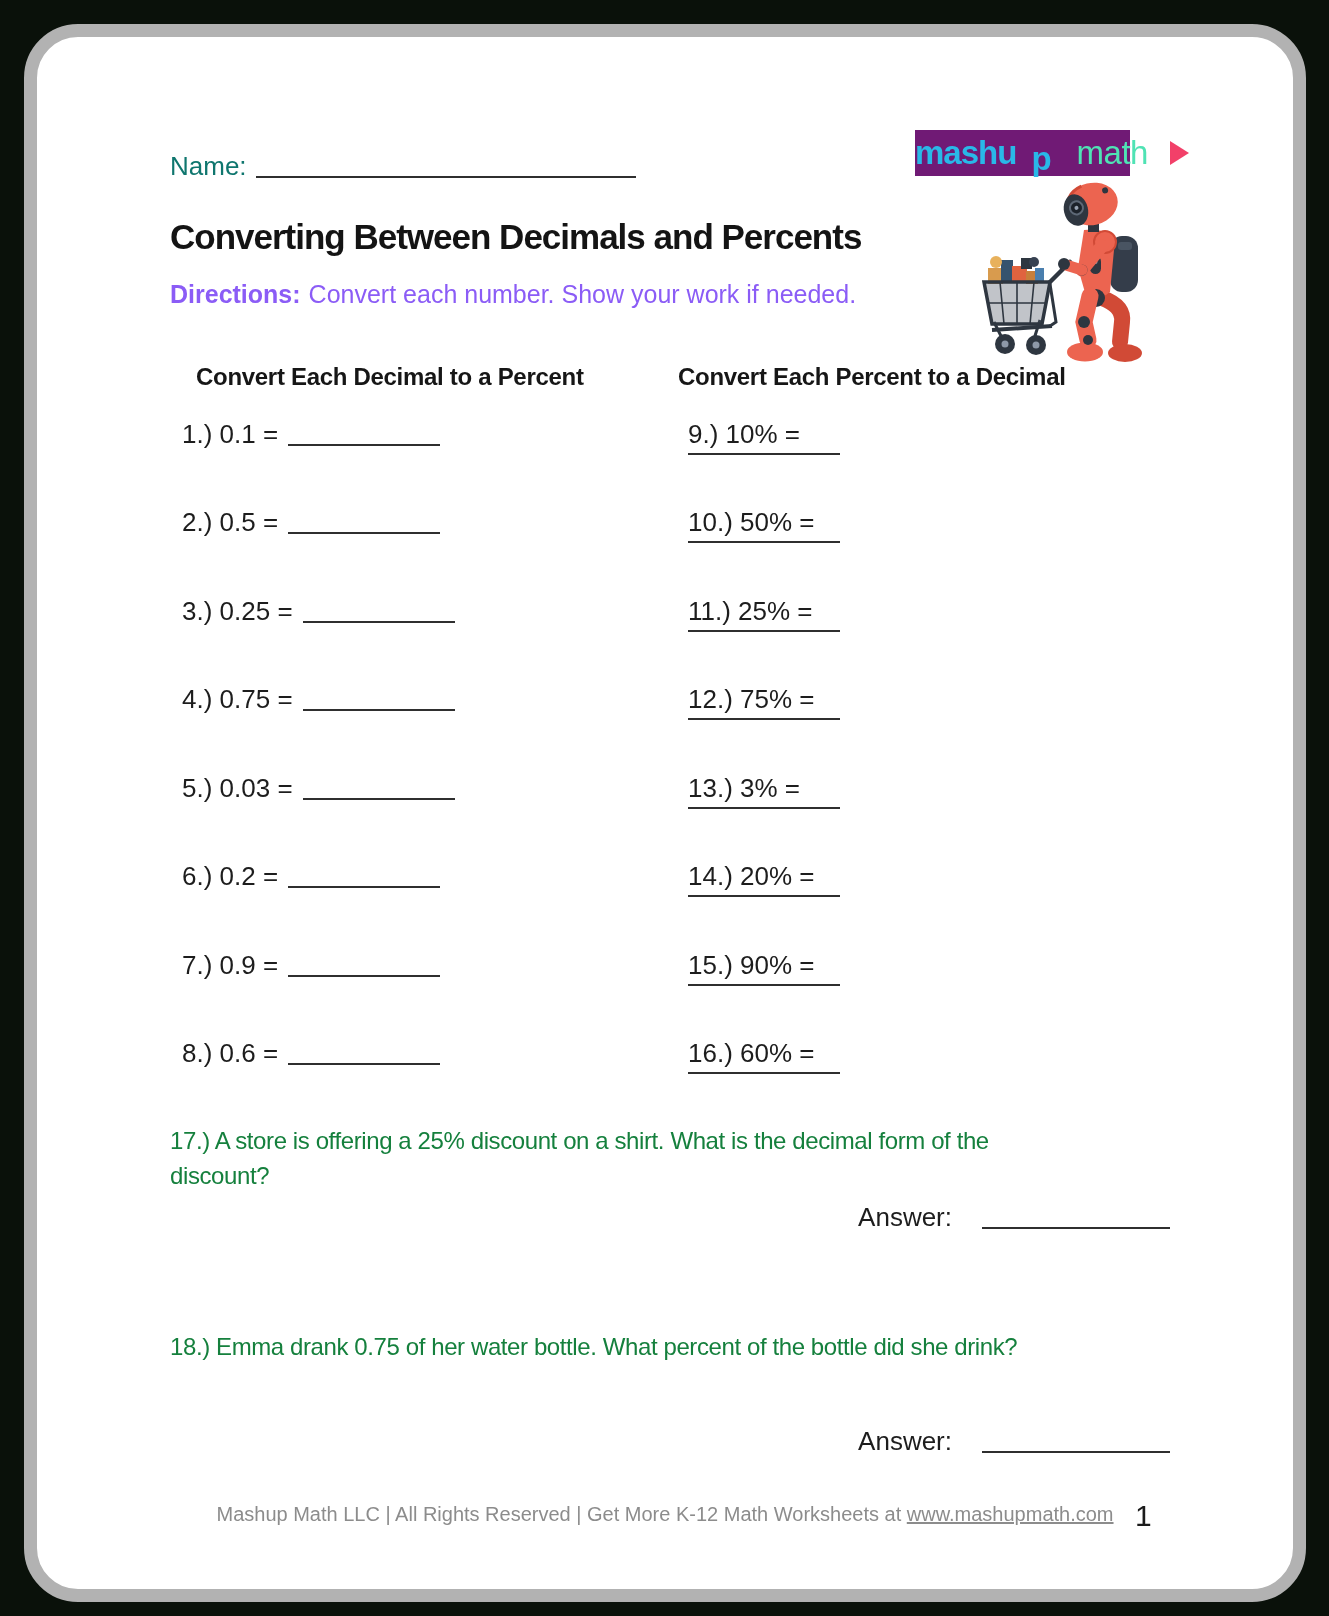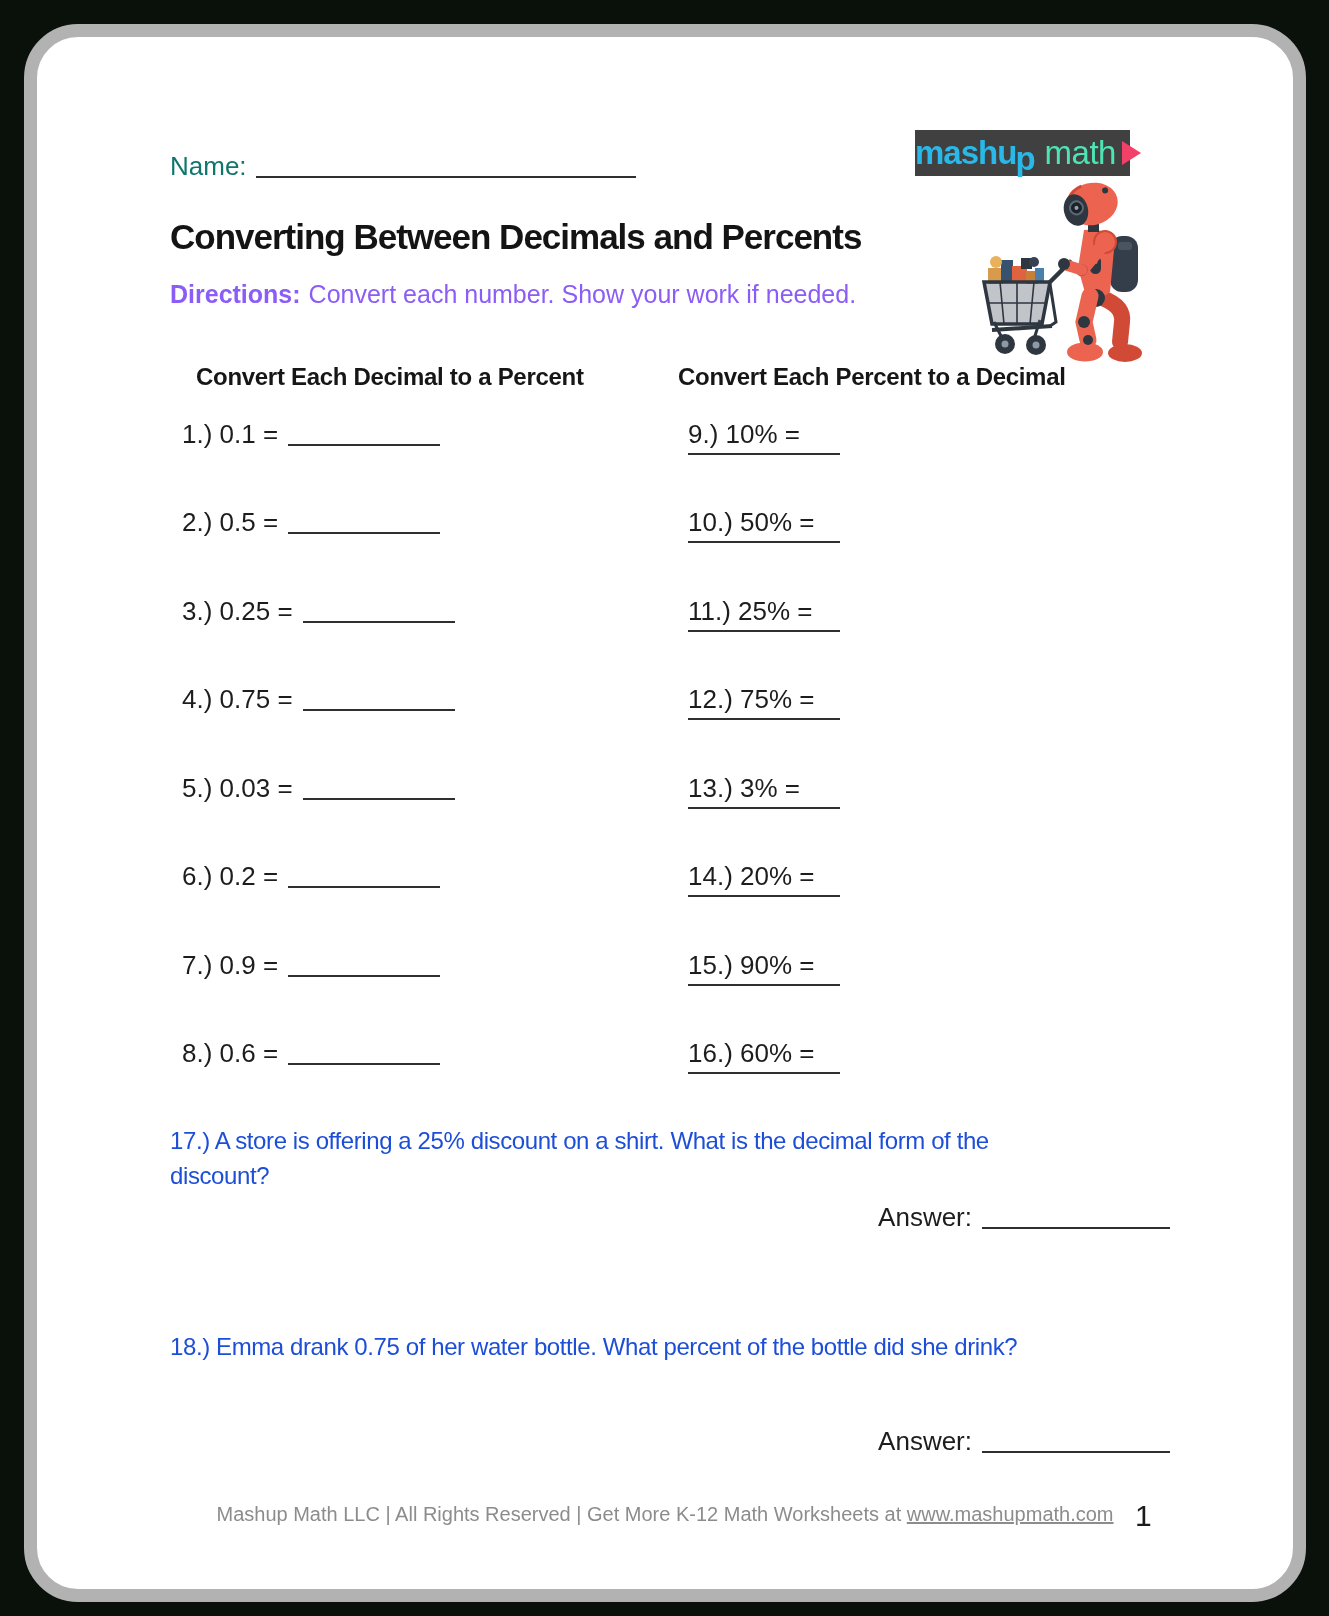--- a/index.html
+++ b/index.html
@@ -37,23 +37,24 @@
   }
   .directions {
     left: 133px; top: 243px;
     font-size: 25px; color: #8b5cf6;
     white-space: nowrap;
   }
   .directions b { font-weight: 700; margin-right: 8px; }
   .logo {
     left: 878px; top: 93px;
     width: 215px; height: 46px;
-    background: #404040;
+    background: #701a75;
     display: flex; align-items: center; justify-content: flex-start;
     z-index: 3;
+    gap: 16px;
   }
   .logo .brand-bold { color: #29b8e8; font-weight: 800; font-size: 33px; letter-spacing: -1px; }
   .logo .brand-p { color: #29b8e8; font-weight: 800; font-size: 33px; position: relative; top: 6px; left: -1px; }
   .logo .brand-light { color: #4fe3b4; font-weight: 500; font-size: 33px; letter-spacing: -0.5px; margin-left: 8px; }
   .play-tri {
     width: 0; height: 0; margin-left: 6px;
     border-left: 19px solid #f24069;
     border-top: 12px solid transparent;
     border-bottom: 12px solid transparent;
   }
@@ -70,27 +71,27 @@
     display: flex; align-items: baseline;
     font-size: 26px; color: #1d1d1d;
     white-space: nowrap;
   }
   .prob-left  { left: 145px; justify-content: flex-end; }
   .prob-right { left: 641px; flex-direction: column; }
   .prob-blank { width: 152px; margin-left: 10px; }
   .word-problem {
     left: 133px;
     font-size: 24px; letter-spacing: -0.4px;
-    line-height: 35px; color: #1d4ed8;
+    line-height: 35px; color: #15803d;
     white-space: nowrap;
   }
   .answer-row {
     right: 123px;
     display: flex; align-items: baseline;
-    font-size: 26px; color: #1d1d1d;
+    font-size: 26px; color: #1d1d1d; gap: 20px;
   }
   .answer-blank { width: 188px; margin-left: 10px; }
   .footer {
     left: 10px; top: 1466px; width: 1236px;
     text-align: center;
     font-size: 20px; color: #8c8c8c;
     white-space: nowrap;
   }
   .footer .link { text-decoration: underline; color: #8c8c8c; }
   .page-num {

